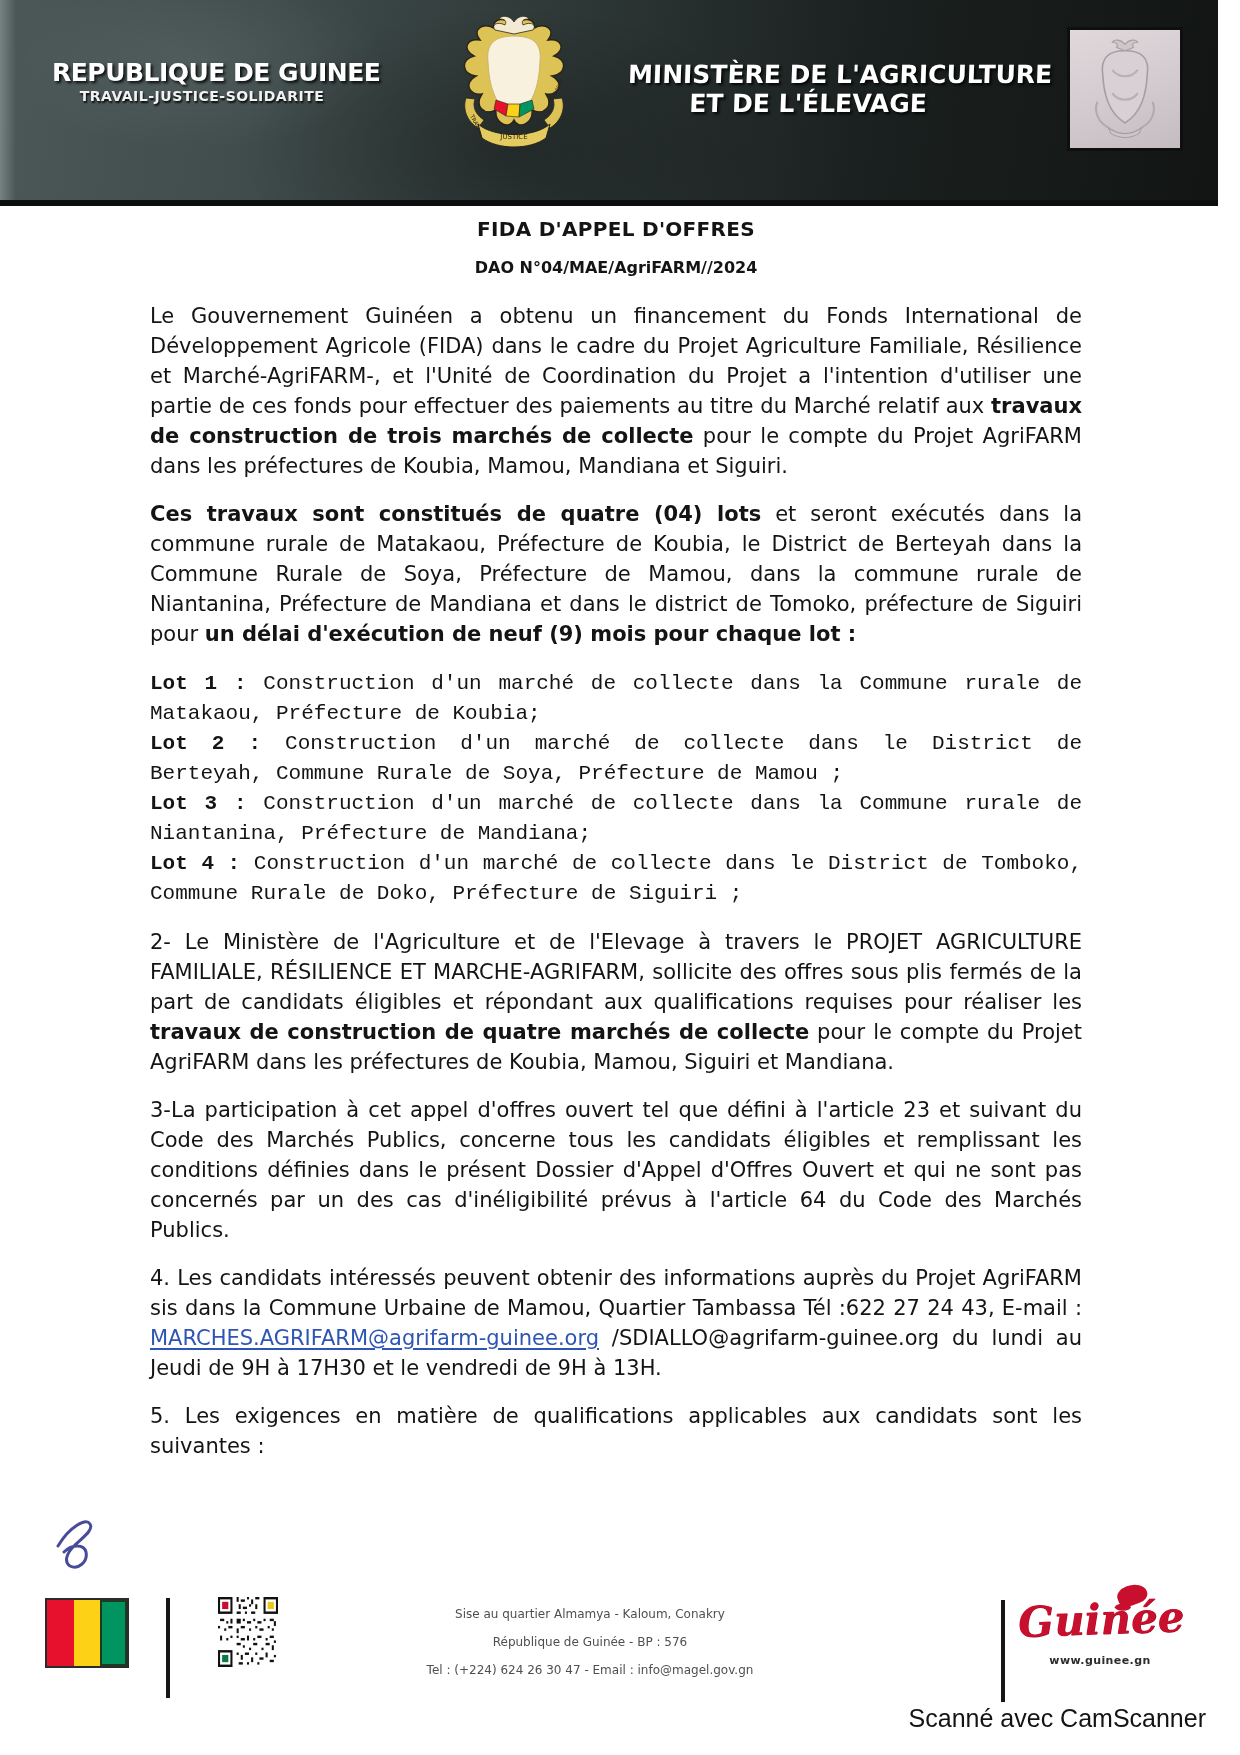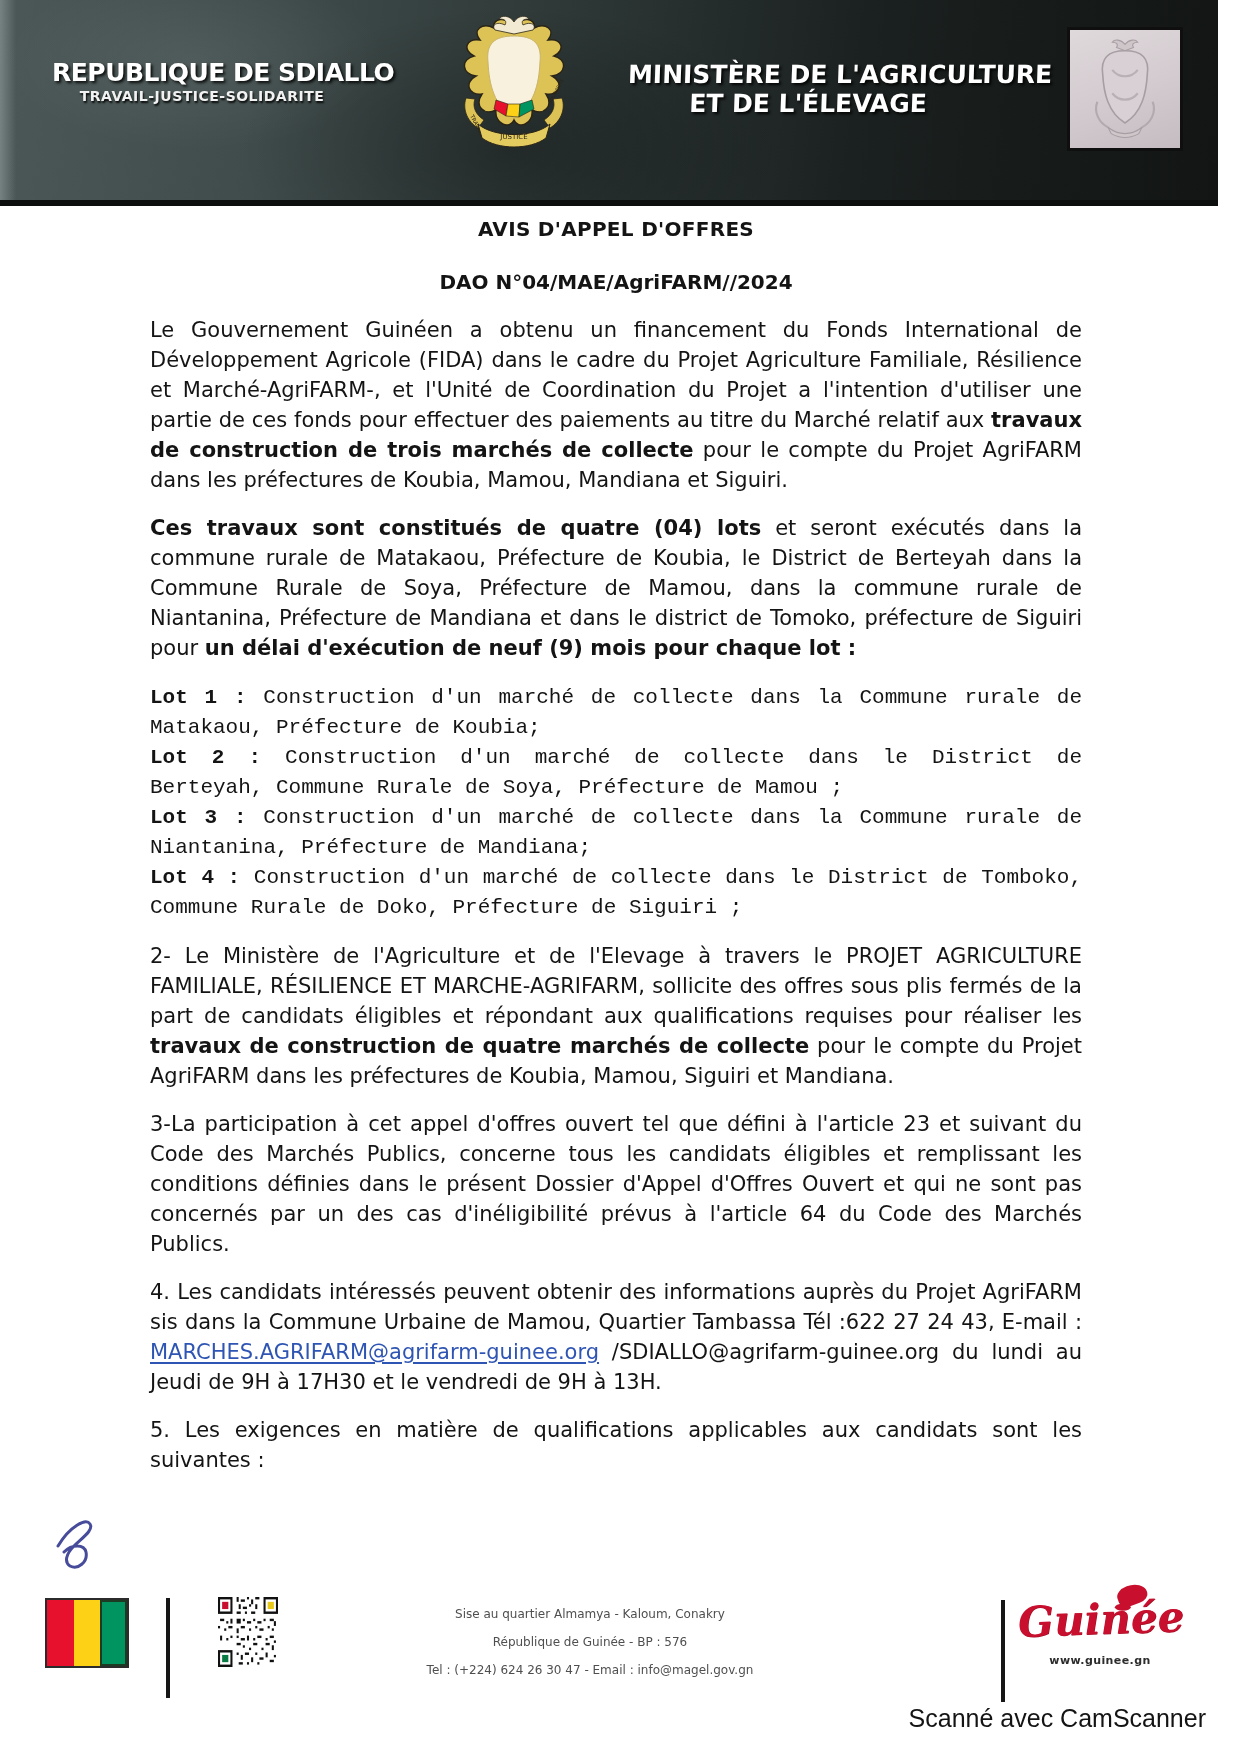--- a/index.html
+++ b/index.html
@@ -27,21 +27,21 @@
     text-shadow:2px 2px 3px rgba(0,0,0,0.9); white-space:nowrap; transform:skewX(-2deg); }
   .coa-wrap{ position:absolute; left:452px; top:12px; width:124px; height:168px; }
   .emblem-panel{ position:absolute; left:1070px; top:30px; width:110px; height:118px;
     background:linear-gradient(160deg,#e0d9dc 0%,#d2cace 55%,#c4bcc0 100%);
     box-shadow:0 0 0 3px #0e0f0e; display:flex; align-items:center; justify-content:center; }
 
   
   .doc{ position:absolute; top:214px; left:150px; width:932px; text-align:justify;
         font-size:21px; line-height:30px; color:#141414; }
   .doc-title{ text-align:center; font-weight:700; font-size:20px; letter-spacing:0.3px; }
-  .doc-ref{ text-align:center; font-weight:700; font-size:20px; margin-top:23px; }
+  .doc-ref{ text-align:center; font-weight:700; font-size:16px; margin-top:9px; }
   .para{ margin-top:18px; }
   .lots{ margin-top:20px; }
   .lot-line{ margin:0;font-family:Liberation Mono, monospace; }
   .lot-label{ font-weight:700; }
   .b{ font-weight:700; }
   .email-link{ color:#2f55b4; text-decoration:underline; text-underline-offset:3px; cursor:pointer; }
 
   
   .hand-mark{ position:absolute; left:52px; top:1512px; width:52px; height:62px; }
 
@@ -65,21 +65,21 @@
     background:#c8102e; border-radius:50%; transform:rotate(20deg); }
   .brand-url{ font-size:11px; font-weight:700; color:#2d2d2d; letter-spacing:0.4px; margin-top:12px; }
   .watermark{ position:absolute; right:34px; top:1704px; font-family:"Liberation Sans", sans-serif;
     font-size:25px; color:#141414; }
 </style>
 </head>
 <body>
 
 <div class="header-band">
   <div class="republic-block">
-    <div class="republic-title">REPUBLIQUE DE SDIALLO</div>
+    <div class="republic-title">REPUBLIQUE DE GUINEE</div>
     <div class="republic-motto">TRAVAIL-JUSTICE-SOLIDARITE</div>
   </div>
 
   <div class="coa-wrap">
     <svg viewBox="0 0 124 168" width="124" height="168" aria-hidden="true">
 
       <path d="M62 14 C54 4 40 6 42 16 C30 10 20 18 28 28 C14 26 10 38 22 44
                C8 48 10 62 24 64 C12 70 16 84 30 82 C22 94 32 104 44 98
                C42 112 58 118 62 108 C66 118 82 112 80 98 C92 104 102 94 94 82
                C108 84 112 70 100 64 C114 62 116 48 102 44 C114 38 110 26 96 28
@@ -118,21 +118,21 @@
       <path d="M40 6 C36 1 30 1 28 4 C32 4 34 6 32 9 L40 12 L48 9 C46 6 48 4 52 4 C50 1 44 1 40 6 Z" fill="#cfc6ca" stroke="#a79ea3" stroke-width="1"></path>
       <path d="M40 12 C24 12 17 19 19 34 C20 52 24 70 40 80 C56 70 60 52 61 34 C63 19 56 12 40 12 Z" fill="#d8d0d4" stroke="#a79ea3" stroke-width="1.5"></path>
       <path d="M28 30 C34 38 46 38 52 30 M28 52 C34 60 46 60 52 52" fill="none" stroke="#b9b0b5" stroke-width="2"></path>
       <path d="M14 60 C10 70 16 80 24 84 M66 60 C70 70 64 80 56 84" fill="none" stroke="#b3aaaf" stroke-width="2"></path>
       <path d="M24 84 C34 92 46 92 56 84 L53 90 C44 95 36 95 27 90 Z" fill="#cfc6ca" stroke="#a79ea3" stroke-width="1"></path>
     </svg>
   </div>
 </div>
 
 <div class="doc">
-  <div class="doc-title">AVIS D'APPEL D'OFFRES</div>
+  <div class="doc-title">FIDA D'APPEL D'OFFRES</div>
   <div class="doc-ref">DAO N°04/MAE/AgriFARM//2024</div>
 
   <p class="para"><span>Le Gouvernement Guinéen a obtenu un financement du Fonds International de Développement Agricole (FIDA) dans le cadre du Projet Agriculture Familiale, Résilience et Marché-AgriFARM-, et l'Unité de Coordination du Projet a l'intention d'utiliser une partie de ces fonds pour effectuer des paiements au titre du Marché relatif aux </span><span class="b">travaux de construction de trois marchés de collecte</span><span> pour le compte du Projet AgriFARM dans les préfectures de Koubia, Mamou, Mandiana et Siguiri.</span></p>
   <p class="para"><span class="b">Ces travaux sont constitués de quatre (04) lots</span><span> et seront exécutés dans la commune rurale de Matakaou, Préfecture de Koubia, le District de Berteyah dans la Commune Rurale de Soya, Préfecture de Mamou, dans la commune rurale de Niantanina, Préfecture de Mandiana et dans le district de Tomoko, préfecture de Siguiri pour </span><span class="b">un délai d'exécution de neuf (9) mois pour chaque lot :</span></p>
 
   <div class="lots">
     <p class="lot-line"><span class="lot-label">Lot 1 :</span><span> Construction d'un marché de collecte dans la Commune rurale de Matakaou, Préfecture de Koubia;</span></p>
     <p class="lot-line"><span class="lot-label">Lot 2 :</span><span> Construction d'un marché de collecte dans le District de Berteyah, Commune Rurale de Soya, Préfecture de Mamou ;</span></p>
     <p class="lot-line"><span class="lot-label">Lot 3 :</span><span> Construction d'un marché de collecte dans la Commune rurale de Niantanina, Préfecture de Mandiana;</span></p>
     <p class="lot-line"><span class="lot-label">Lot 4 :</span><span> Construction d'un marché de collecte dans le District de Tomboko, Commune Rurale de Doko, Préfecture de Siguiri ;</span></p>

